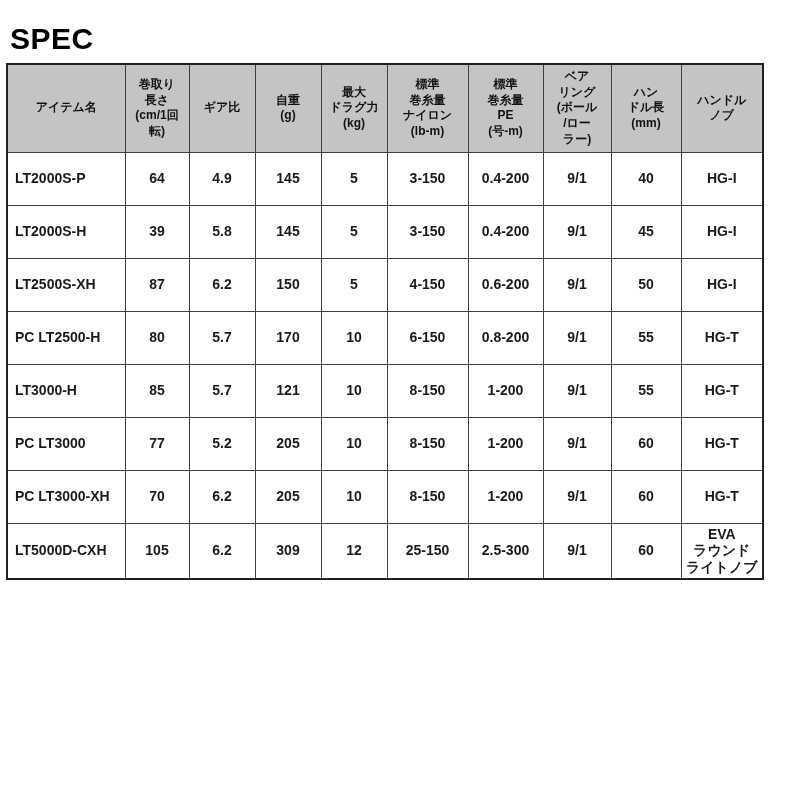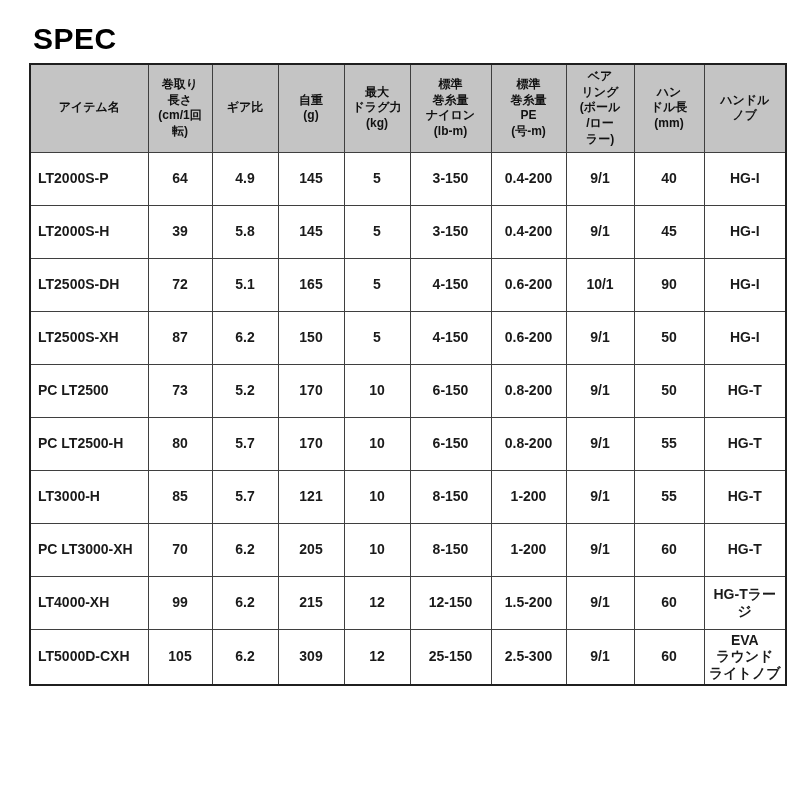--- a/index.html
+++ b/index.html
@@ -3,21 +3,21 @@
 <meta charset="utf-8">
 <style>
   * { margin: 0; padding: 0; box-sizing: border-box; }
   html, body { background: #ffffff; }
   body {
     width: 800px; height: 800px;
     font-family: "Liberation Sans", "DejaVu Sans", sans-serif;
     color: #1a1a1a;
     overflow: hidden;
   }
-  .page { padding: 20px 22px 0 29px; }
+  .page { padding: 20px 22px 0 6px; }
   .page-title {
     font-size: 30px;
     font-weight: 700;
     letter-spacing: 0.5px;
     color: #000000;
     line-height: 1;
     margin: 4px 0 9px 4px;
   }
   table.spec {
     border-collapse: collapse;
@@ -136,56 +136,32 @@
           <td>5.8</td>
           <td>145</td>
           <td>5</td>
           <td>3-150</td>
           <td>0.4-200</td>
           <td>9/1</td>
           <td>45</td>
           <td>HG-I</td>
         </tr>
         <tr>
-          <td class="item-cell">LT2500S-DH</td>
-          <td>72</td>
-          <td>5.1</td>
-          <td>165</td>
-          <td>5</td>
-          <td>4-150</td>
-          <td>0.6-200</td>
-          <td>10/1</td>
-          <td>90</td>
-          <td>HG-I</td>
-        </tr>
-        <tr>
           <td class="item-cell">LT2500S-XH</td>
           <td>87</td>
           <td>6.2</td>
           <td>150</td>
           <td>5</td>
           <td>4-150</td>
           <td>0.6-200</td>
           <td>9/1</td>
           <td>50</td>
           <td>HG-I</td>
         </tr>
         <tr>
-          <td class="item-cell">PC LT2500</td>
-          <td>73</td>
-          <td>5.2</td>
-          <td>170</td>
-          <td>10</td>
-          <td>6-150</td>
-          <td>0.8-200</td>
-          <td>9/1</td>
-          <td>50</td>
-          <td>HG-T</td>
-        </tr>
-        <tr>
           <td class="item-cell">PC LT2500-H</td>
           <td>80</td>
           <td>5.7</td>
           <td>170</td>
           <td>10</td>
           <td>6-150</td>
           <td>0.8-200</td>
           <td>9/1</td>
           <td>55</td>
           <td>HG-T</td>
@@ -196,42 +172,42 @@
           <td>5.7</td>
           <td>121</td>
           <td>10</td>
           <td>8-150</td>
           <td>1-200</td>
           <td>9/1</td>
           <td>55</td>
           <td>HG-T</td>
         </tr>
         <tr>
+          <td class="item-cell">PC LT3000</td>
+          <td>77</td>
+          <td>5.2</td>
+          <td>205</td>
+          <td>10</td>
+          <td>8-150</td>
+          <td>1-200</td>
+          <td>9/1</td>
+          <td>60</td>
+          <td>HG-T</td>
+        </tr>
+        <tr>
           <td class="item-cell">PC LT3000-XH</td>
           <td>70</td>
           <td>6.2</td>
           <td>205</td>
           <td>10</td>
           <td>8-150</td>
           <td>1-200</td>
           <td>9/1</td>
           <td>60</td>
           <td>HG-T</td>
-        </tr>
-        <tr>
-          <td class="item-cell">LT4000-XH</td>
-          <td>99</td>
-          <td>6.2</td>
-          <td>215</td>
-          <td>12</td>
-          <td>12-150</td>
-          <td>1.5-200</td>
-          <td>9/1</td>
-          <td>60</td>
-          <td>HG-Tラージ</td>
         </tr>
         <tr>
           <td class="item-cell">LT5000D-CXH</td>
           <td>105</td>
           <td>6.2</td>
           <td>309</td>
           <td>12</td>
           <td>25-150</td>
           <td>2.5-300</td>
           <td>9/1</td>

